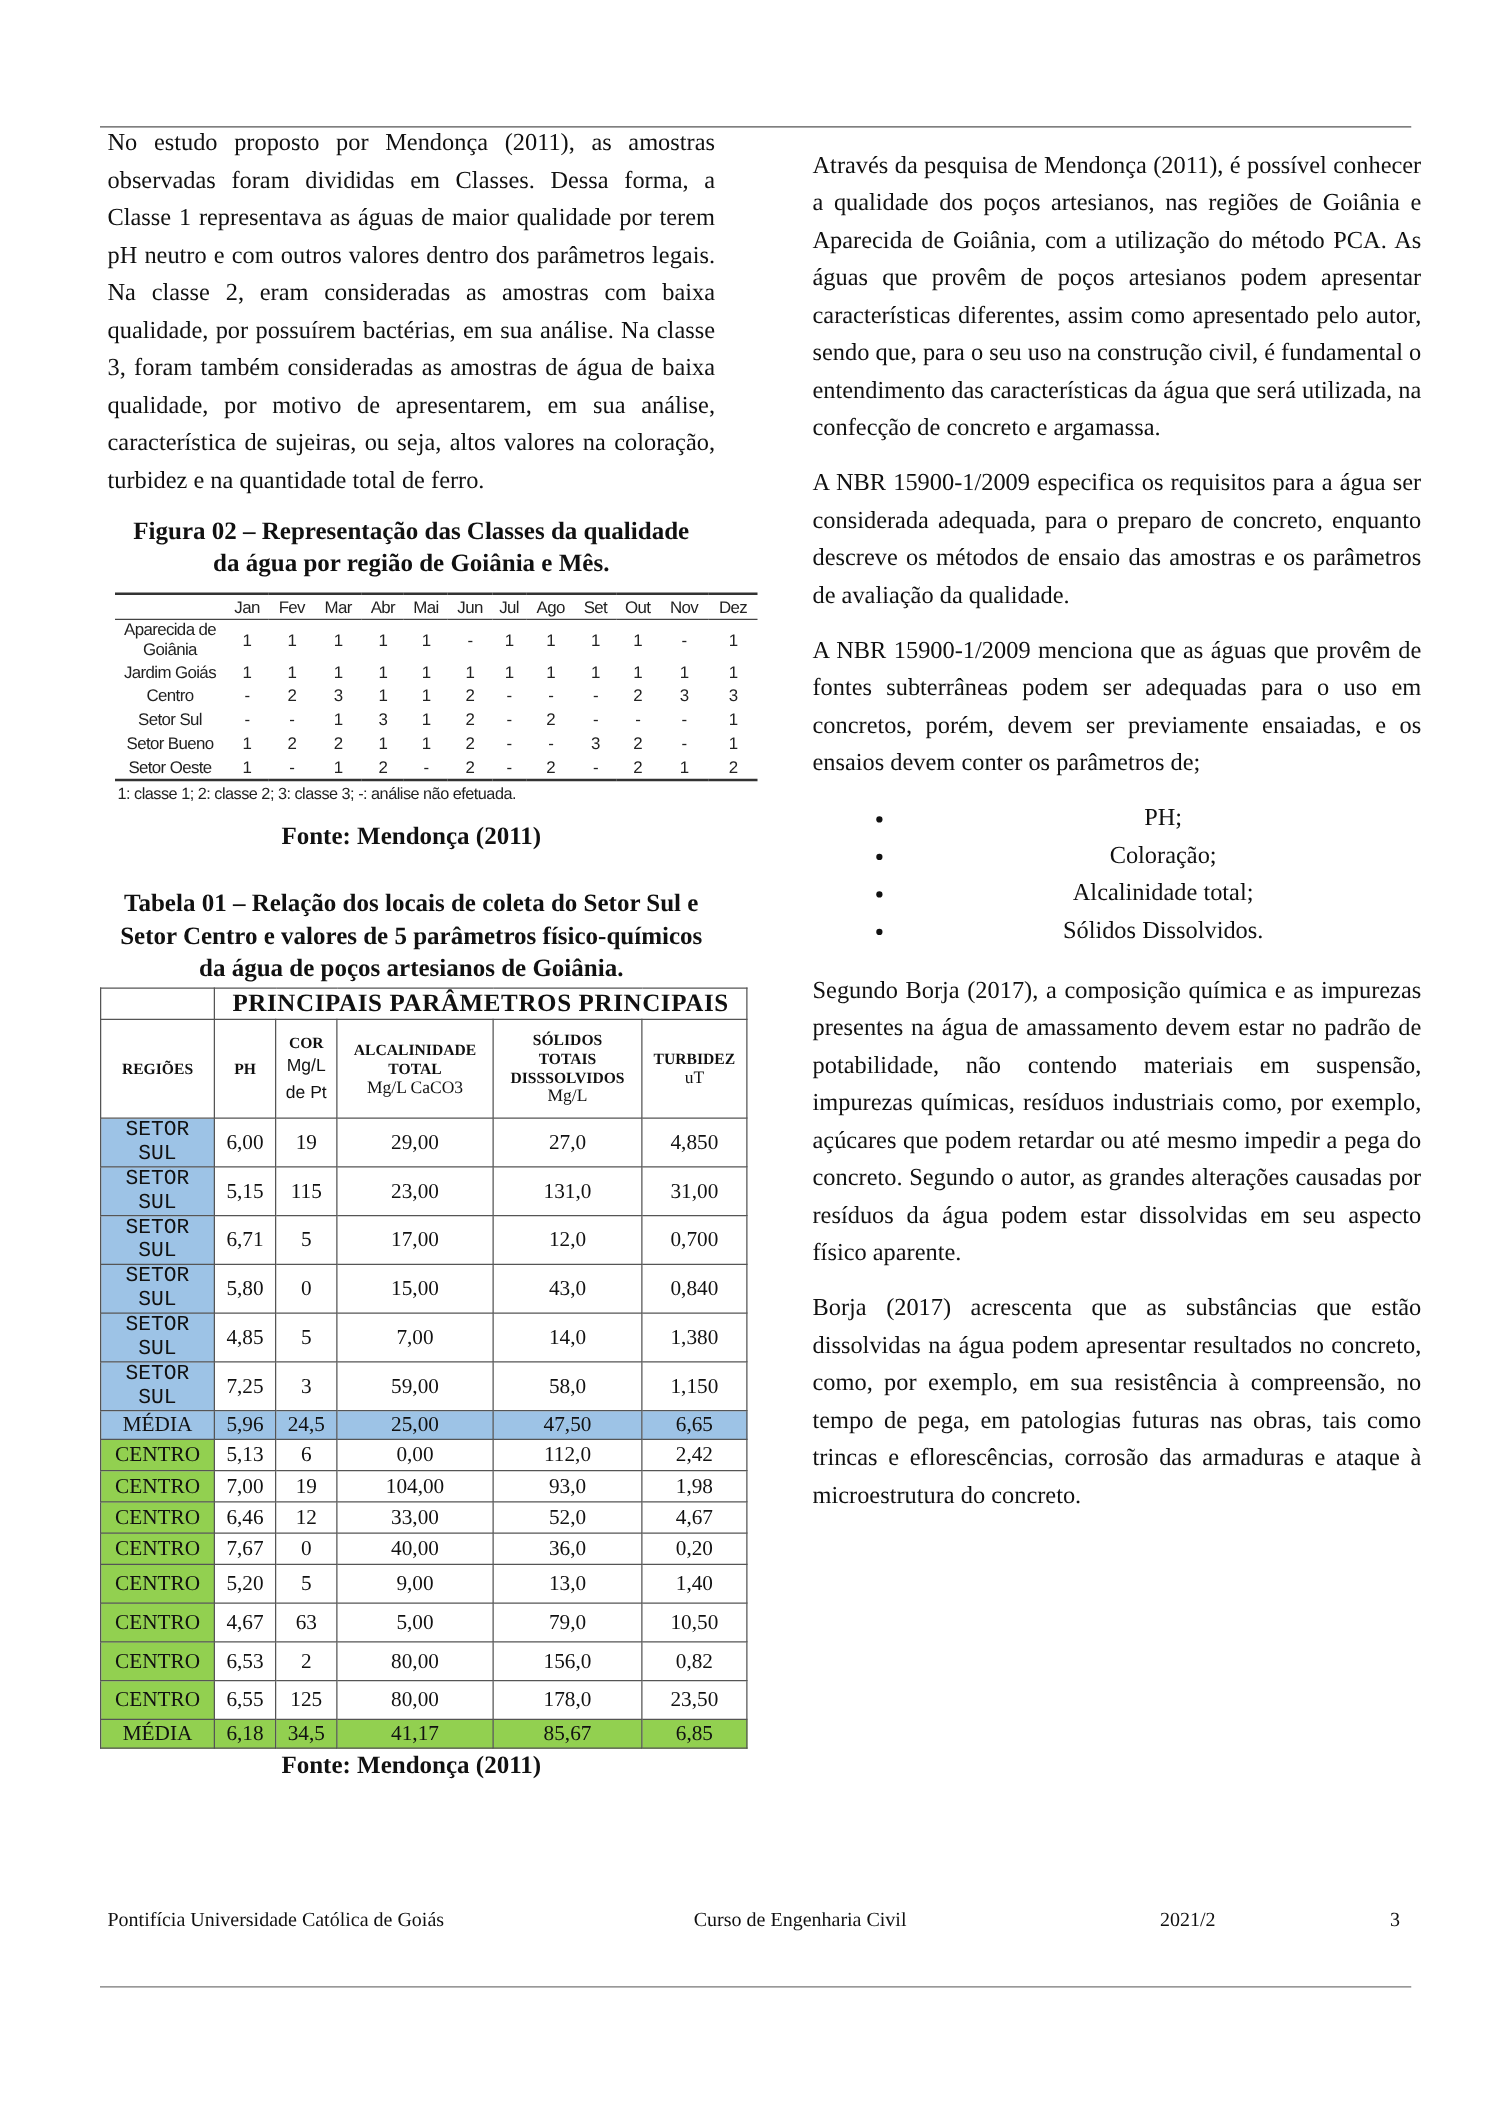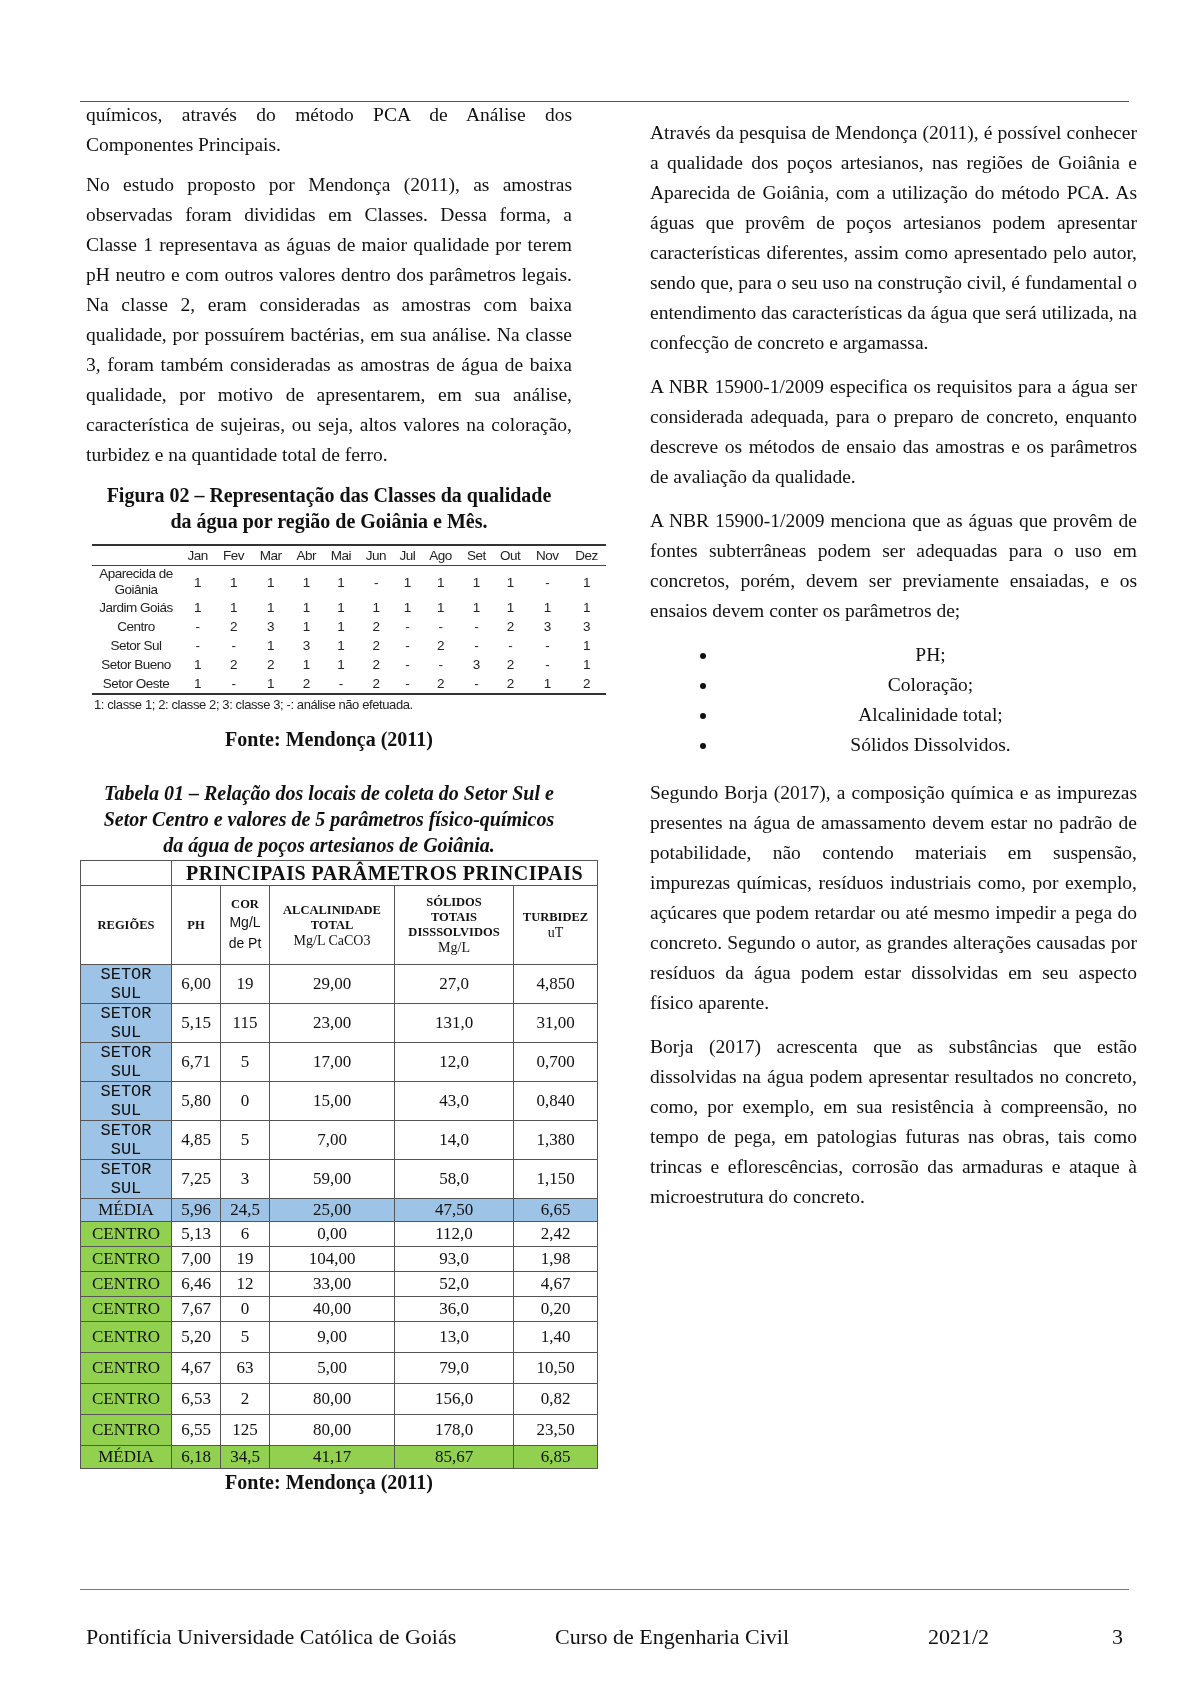--- a/index.html
+++ b/index.html
@@ -30,29 +30,28 @@
   .t1 td.centro{background:#92d050;}
   .t1 tr.media-sul td{background:#9dc3e6;}
   .t1 tr.media-centro td{background:#92d050;}
   .t1 tr.r-sul td{height:38px;}
   .t1 tr.r-c td{height:24px;}
   .t1 tr.r-c2 td{height:30px;}
   .t1 tr.media-sul td,.t1 tr.media-centro td{height:22px;}
   ul.bul{margin:4px 0 18px 0;padding:0 0 0 68px;font-size:19.5px;line-height:30px;}
   ul.bul li{padding-left:6px;text-align:center;}
   .footer-rule{position:absolute;left:80px;top:1589px;width:1049px;border-top:1.5px solid #777;}
-  .footer{position:absolute;top:1624px;font-size:22px;}
+  .footer{position:absolute;top:1528px;font-size:16px;}
 </style>
 </head>
 <body>
 
 <div class="hr-top"></div>
 
 <div class="col col-left">
-  <p class="body" style="margin-bottom:10px;">químicos, através do método PCA de Análise dos Componentes Principais.</p>
   <p class="body" style="margin-bottom:12px;">No estudo proposto por Mendonça (2011), as amostras observadas foram divididas em Classes. Dessa forma, a Classe 1 representava as águas de maior qualidade por terem pH neutro e com outros valores dentro dos parâmetros legais. Na classe 2, eram consideradas as amostras com baixa qualidade, por possuírem bactérias, em sua análise. Na classe 3, foram também consideradas as amostras de água de baixa qualidade, por motivo de apresentarem, em sua análise, característica de sujeiras, ou seja, altos valores na coloração, turbidez e na quantidade total de ferro.</p>
 
   <p class="caption" style="padding:0 10px;">Figura 02 – Representação das Classes da qualidade da água por região de Goiânia e Mês.</p>
 
   <div class="fig">
     <table>
       <thead>
         <tr id="fig-head">
             <th></th>
             <th>Jan</th>
@@ -159,21 +158,21 @@
             <td>2</td>
             <td>1</td>
             <td>2</td>
           </tr>
         </tbody>
     </table>
     <div class="legend">1: classe 1; 2: classe 2; 3: classe 3;  -: análise não efetuada.</div>
   </div>
   <p class="caption" style="margin-top:14px;margin-bottom:28px;">Fonte: Mendonça (2011)</p>
 
-  <p class="caption" style="padding:0 6px;margin-bottom:2px;font-style:italic;">Tabela 01 – Relação dos locais de coleta do Setor Sul e Setor Centro e valores de 5 parâmetros físico-químicos da água de poços artesianos de Goiânia.</p>
+  <p class="caption" style="padding:0 6px;margin-bottom:2px;">Tabela 01 – Relação dos locais de coleta do Setor Sul e Setor Centro e valores de 5 parâmetros físico-químicos da água de poços artesianos de Goiânia.</p>
 
   <table class="t1" style="margin-left:-6px;">
     <thead>
       <tr>
         <th style="width:90px;"></th>
         <th colspan="5" class="big">PRINCIPAIS PARÂMETROS PRINCIPAIS</th>
       </tr>
       <tr class="hd">
         <th class="hd" style="width:90px;height:78px;">REGIÕES</th>
         <th class="hd" style="width:48px;">PH</th>

